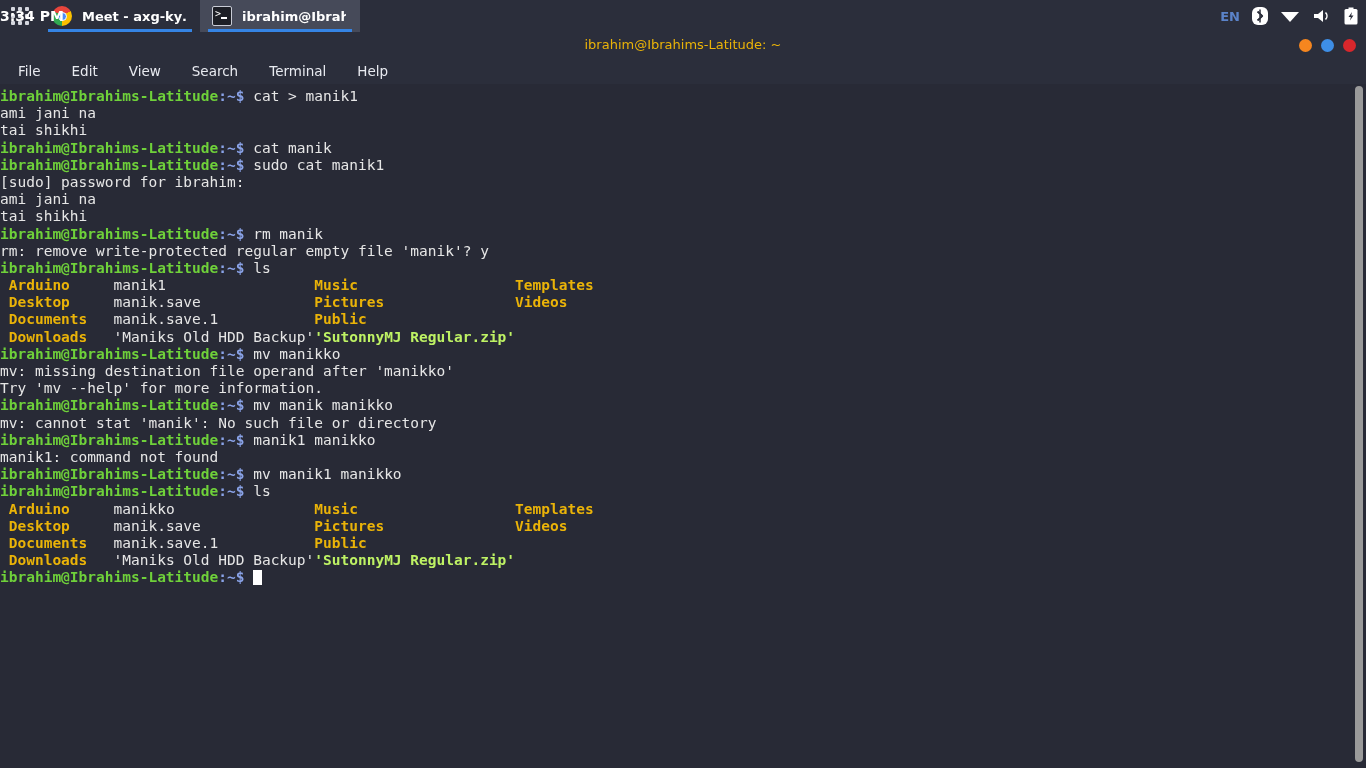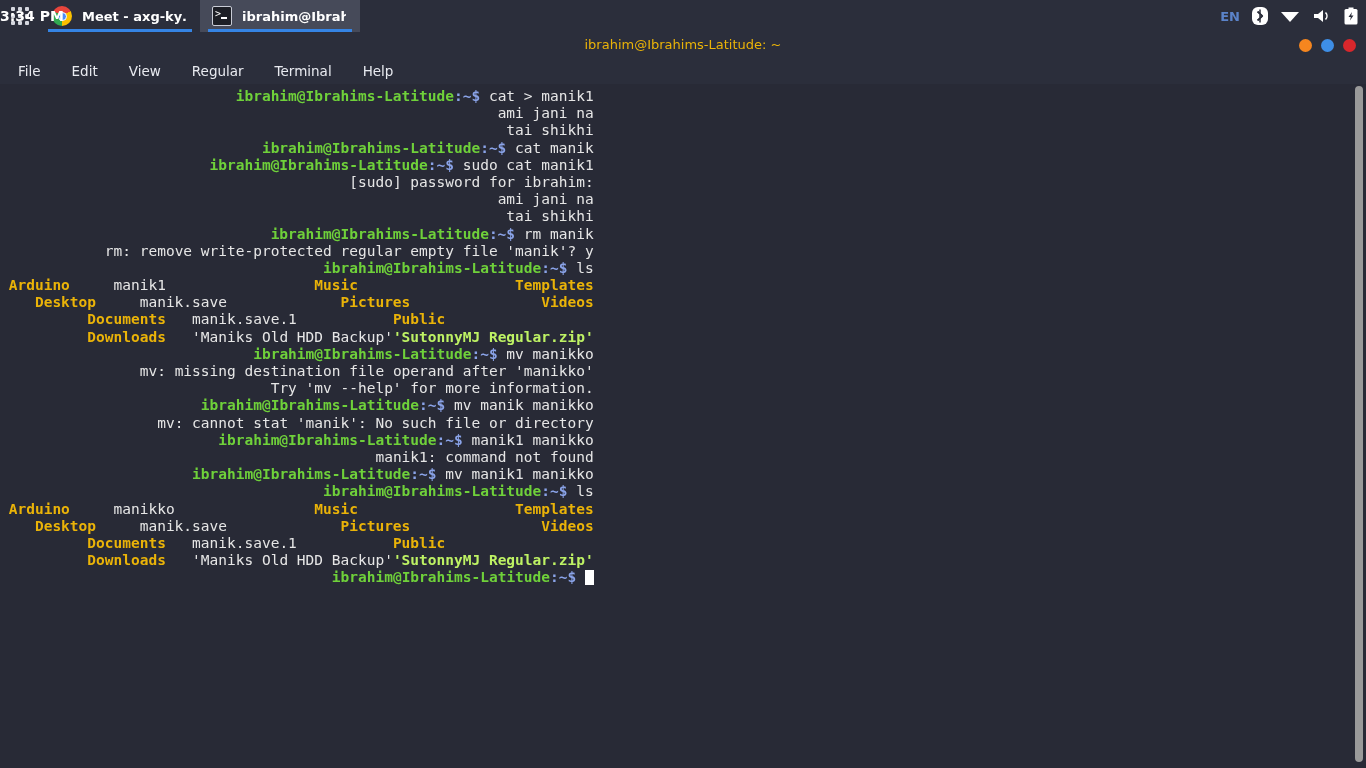--- a/index.html
+++ b/index.html
@@ -215,21 +215,20 @@
   }
   #term-text {
     position: absolute;
     top: 0; left: 0;
     padding: 4px 0 0 0;
     font-family: "DejaVu Sans Mono", monospace;
     font-size: 14.5px;
     line-height: 17.2px;
     white-space: pre;
     color: #e6e6e6;
-    text-align: right;
   }
   .ln { display: block; height: 17.2px; }
   .pgreen { color: #6fd13a; font-weight: bold; }
   .ppath  { color: #8aa3e8; font-weight: bold; }
   .dir    { color: #eab308; font-weight: bold; }
   .plain  { color: #e6e6e6; }
   .archive{ color: #bef264; font-weight: bold; }
   .cursor {
     display: inline-block;
     width: 8.7px;
@@ -331,21 +330,21 @@
       <span class="wbtn min"></span>
       <span class="wbtn max"></span>
       <span class="wbtn close"></span>
     </div>
   </div>
 
   <div id="menubar">
     <span class="mi">File</span>
     <span class="mi">Edit</span>
     <span class="mi">View</span>
-    <span class="mi">Regular</span>
+    <span class="mi">Search</span>
     <span class="mi">Terminal</span>
     <span class="mi">Help</span>
   </div>
 
   <div id="terminal-body">
     <div id="term-text"><span class="ln"><span class="pgreen">ibrahim@Ibrahims-Latitude</span><span class="ppath">:~$</span><span class="plain"> cat &gt; manik1</span></span><span class="ln"><span class="plain">ami jani na</span></span><span class="ln"><span class="plain">tai shikhi</span></span><span class="ln"><span class="pgreen">ibrahim@Ibrahims-Latitude</span><span class="ppath">:~$</span><span class="plain"> cat manik</span></span><span class="ln"><span class="pgreen">ibrahim@Ibrahims-Latitude</span><span class="ppath">:~$</span><span class="plain"> sudo cat manik1</span></span><span class="ln"><span class="plain">[sudo] password for ibrahim:</span></span><span class="ln"><span class="plain">ami jani na</span></span><span class="ln"><span class="plain">tai shikhi</span></span><span class="ln"><span class="pgreen">ibrahim@Ibrahims-Latitude</span><span class="ppath">:~$</span><span class="plain"> rm manik</span></span><span class="ln"><span class="plain">rm: remove write-protected regular empty file 'manik'? y</span></span><span class="ln"><span class="pgreen">ibrahim@Ibrahims-Latitude</span><span class="ppath">:~$</span><span class="plain"> ls</span></span><span class="ln"><span class="dir"> Arduino     </span><span class="plain">manik1                 </span><span class="dir">Music                  </span><span class="dir">Templates</span></span><span class="ln"><span class="dir"> Desktop     </span><span class="plain">manik.save             </span><span class="dir">Pictures               </span><span class="dir">Videos</span></span><span class="ln"><span class="dir"> Documents   </span><span class="plain">manik.save.1           </span><span class="dir">Public                 </span></span><span class="ln"><span class="dir"> Downloads   </span><span class="plain">'Maniks Old HDD Backup'</span><span class="archive">'SutonnyMJ Regular.zip'</span></span><span class="ln"><span class="pgreen">ibrahim@Ibrahims-Latitude</span><span class="ppath">:~$</span><span class="plain"> mv manikko</span></span><span class="ln"><span class="plain">mv: missing destination file operand after 'manikko'</span></span><span class="ln"><span class="plain">Try 'mv --help' for more information.</span></span><span class="ln"><span class="pgreen">ibrahim@Ibrahims-Latitude</span><span class="ppath">:~$</span><span class="plain"> mv manik manikko</span></span><span class="ln"><span class="plain">mv: cannot stat 'manik': No such file or directory</span></span><span class="ln"><span class="pgreen">ibrahim@Ibrahims-Latitude</span><span class="ppath">:~$</span><span class="plain"> manik1 manikko</span></span><span class="ln"><span class="plain">manik1: command not found</span></span><span class="ln"><span class="pgreen">ibrahim@Ibrahims-Latitude</span><span class="ppath">:~$</span><span class="plain"> mv manik1 manikko</span></span><span class="ln"><span class="pgreen">ibrahim@Ibrahims-Latitude</span><span class="ppath">:~$</span><span class="plain"> ls</span></span><span class="ln"><span class="dir"> Arduino     </span><span class="plain">manikko                </span><span class="dir">Music                  </span><span class="dir">Templates</span></span><span class="ln"><span class="dir"> Desktop     </span><span class="plain">manik.save             </span><span class="dir">Pictures               </span><span class="dir">Videos</span></span><span class="ln"><span class="dir"> Documents   </span><span class="plain">manik.save.1           </span><span class="dir">Public                 </span></span><span class="ln"><span class="dir"> Downloads   </span><span class="plain">'Maniks Old HDD Backup'</span><span class="archive">'SutonnyMJ Regular.zip'</span></span><span class="ln"><span class="pgreen">ibrahim@Ibrahims-Latitude</span><span class="ppath">:~$</span><span class="plain"> </span><span class="cursor"></span></span></div>
     <div id="scrollbar-track">
       <div id="scrollbar-thumb"></div>
     </div>
   </div>

